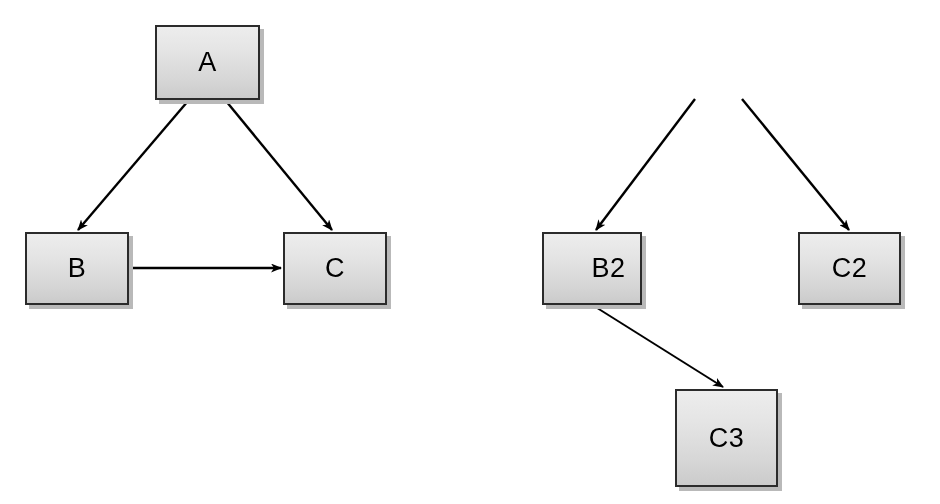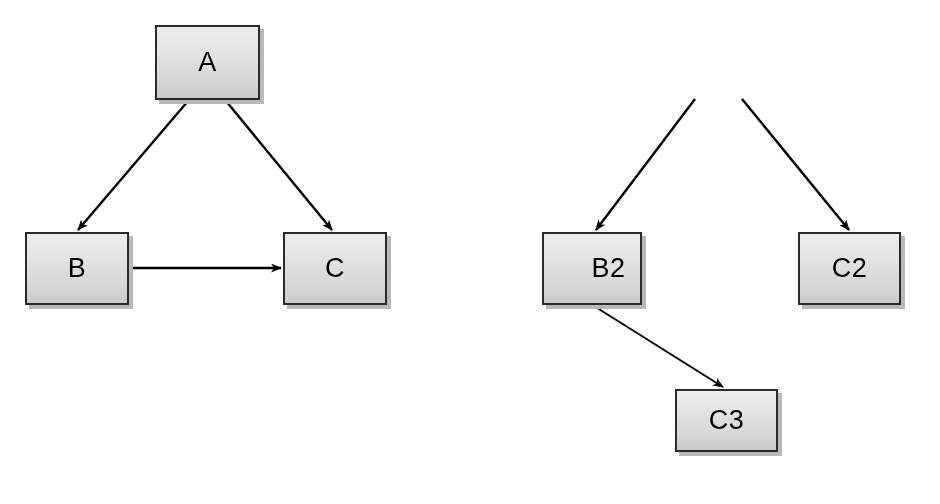--- a/index.html
+++ b/index.html
@@ -80,17 +80,17 @@
 
 
   <div class="node" style="left:542px; top:232px; width:100px; height:73px;padding-left:33px;">
     <span class="node-label">B2</span>
   </div>
 
   <div class="node" style="left:798px; top:232px; width:103px; height:73px;">
     <span class="node-label">C2</span>
   </div>
 
-  <div class="node" style="left:675px; top:389px; width:103px; height:63px;">
+  <div class="node" style="left:675px; top:389px; width:103px; height:98px;">
     <span class="node-label">C3</span>
   </div>
 
 </div>
 
 </body></html>

